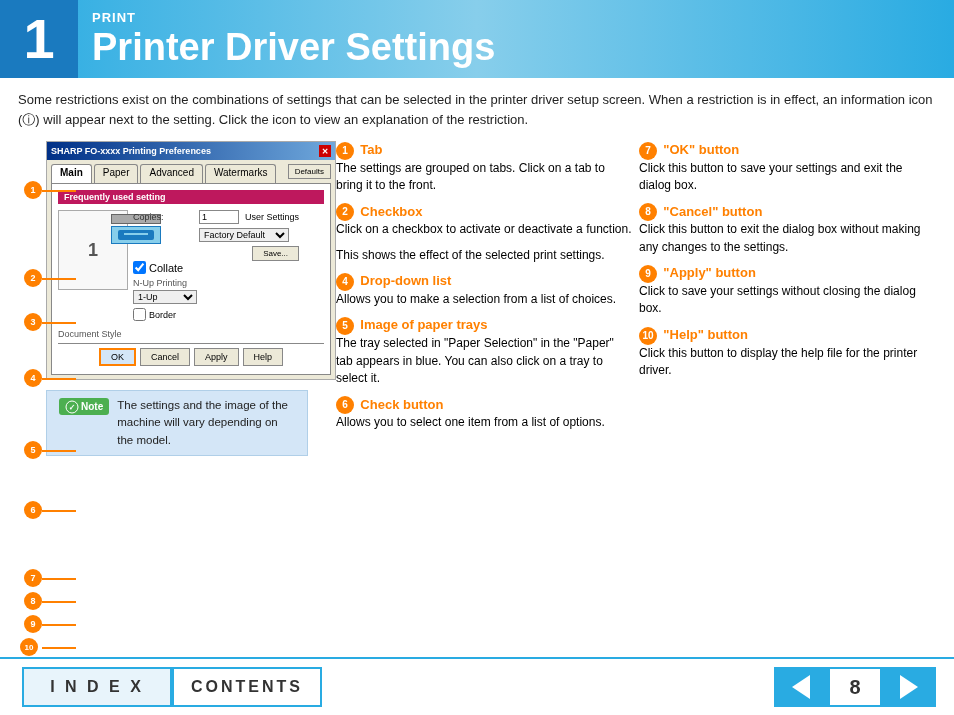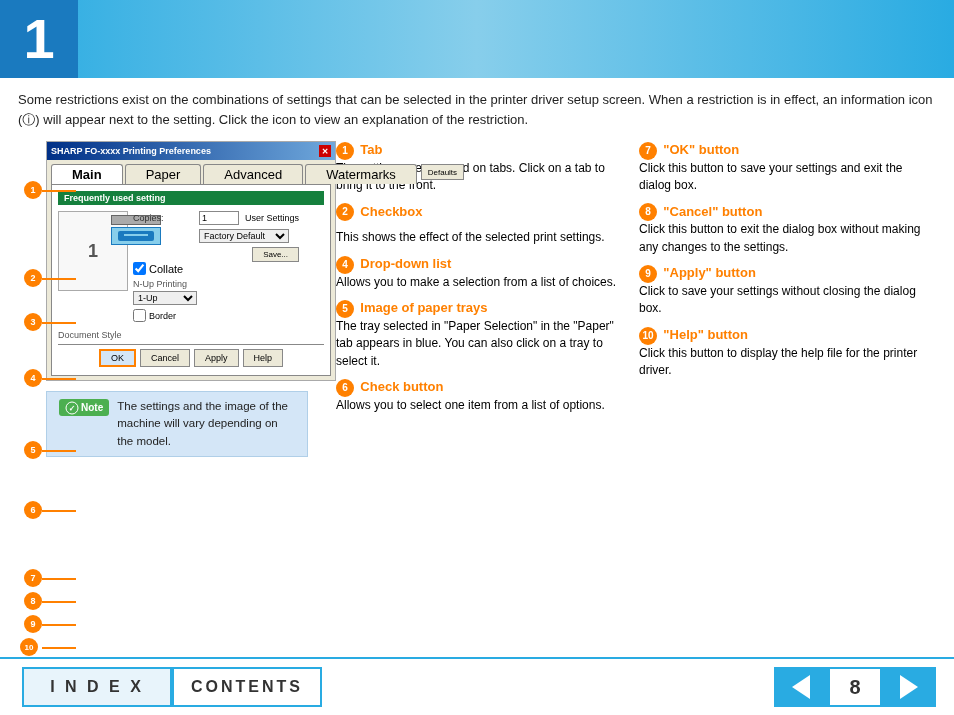--- a/index.html
+++ b/index.html
@@ -112,37 +112,37 @@
     .dialog-tabs {
       display: flex;
       background: #ece9d8;
       padding: 4px 4px 0 4px;
       gap: 2px;
     }
     .dialog-tab {
       background: #ece9d8;
       border: 1px solid #888;
       border-bottom: none;
-      padding: 2px 20px;
-      font-size: 13px;
+      padding: 2px 8px;
+      font-size: 10px;
       cursor: pointer;
       border-radius: 3px 3px 0 0;
     }
     .dialog-tab.active {
       background: #fff;
       font-weight: bold;
     }
     .dialog-body {
       background: #fff;
       border: 1px solid #888;
       margin: 0 4px 4px 4px;
       padding: 6px;
     }
     .freq-bar {
-      background: #15803d;
+      background: #be185d;
       color: #fff;
       font-size: 9px;
       font-weight: bold;
       padding: 2px 6px;
       margin-bottom: 6px;
     }
     .dialog-row {
       display: flex;
       align-items: center;
       gap: 6px;
@@ -408,20 +408,24 @@
       align-items: center;
       justify-content: center;
     }
   </style>
 </head>
 <body>
 
 <div class="header">
   <div class="header-number-box">
     <span class="header-number">1</span>
+  </div>
+  <div class="header-text-col">
+    <div class="header-label">PRINT</div>
+    <div class="header-title">Printer Driver Settings</div>
   </div>
 </div>
 
 <div class="main-content">
   <p class="intro-text">Some restrictions exist on the combinations of settings that can be selected in the printer driver setup screen. When a restriction is in effect, an information icon (ⓘ) will appear next to the setting. Click the icon to view an explanation of the restriction.</p>
 
   <div class="content-area">
 
     <div class="dialog-col" style="position:relative;">
 
@@ -548,20 +552,21 @@
             <span class="desc-number">1</span>
             <span class="item-title">Tab</span>
           </div>
           <div>The settings are grouped on tabs. Click on a tab to bring it to the front.</div>
         </div>
         <div class="desc-item">
           <div>
             <span class="desc-number">2</span>
             <span class="item-title">Checkbox</span>
           </div>
+          <div>Click on a checkbox to activate or deactivate a function.</div>
         </div>
         <div class="desc-item">
           <div>This shows the effect of the selected print settings.</div>
         </div>
         <div class="desc-item">
           <div>
             <span class="desc-number">4</span>
             <span class="item-title">Drop-down list</span>
           </div>
           <div>Allows you to make a selection from a list of choices.</div>

